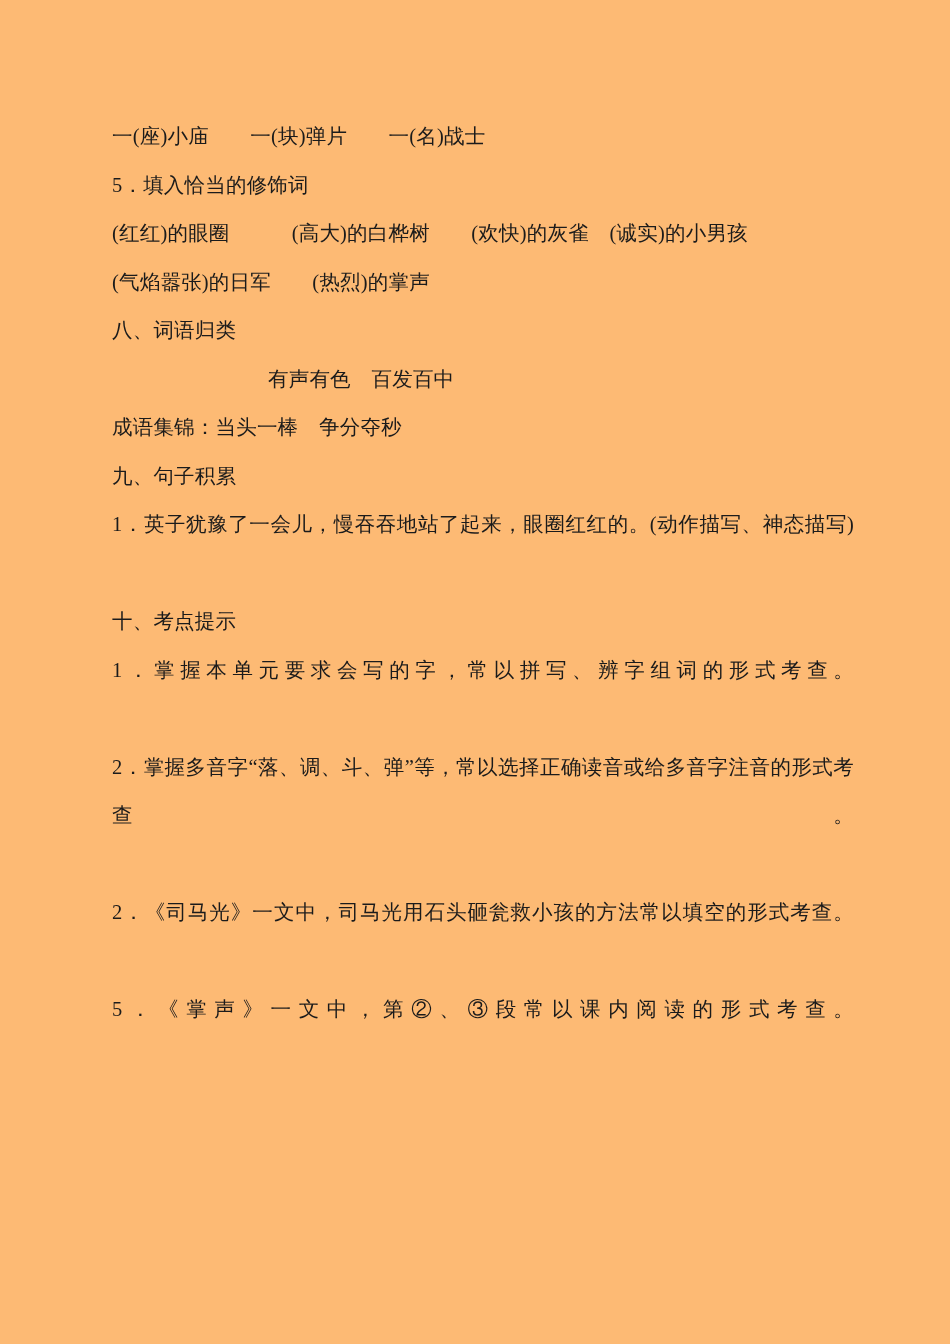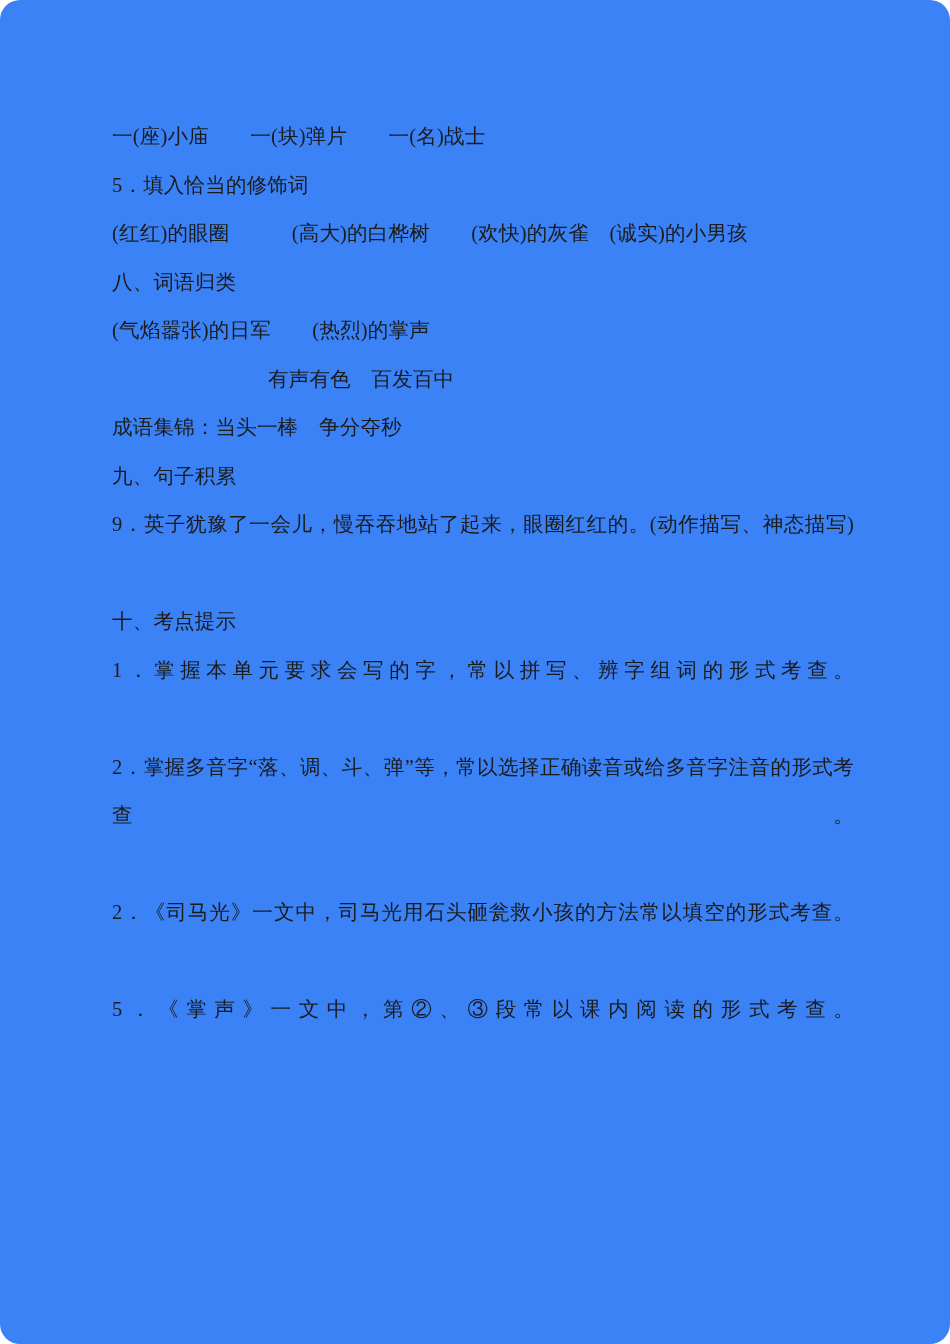--- a/index.html
+++ b/index.html
@@ -5,24 +5,23 @@
 <style>
   html, body {
     margin: 0;
     padding: 0;
     background: #ffffff;
   }
   .page {
     position: relative;
     width: 950px;
     height: 1344px;
-    background: #3b82f6;
+    background: #fdba74;
     overflow: hidden;
     box-sizing: border-box;
-    border-radius: 20px;
   }
   .doc-body {
     position: absolute;
     left: 112px;
     top: 112px;
     width: 742px;
   }
   .line {
     font-family: "Liberation Serif", "DejaVu Serif", serif;
     font-size: 20.5px;
@@ -58,32 +57,32 @@
 
 <div class="page">
   <div class="doc-body">
 
     <div class="line">一(座)小庙　　一(块)弹片　　一(名)战士</div>
 
     <div class="line">5．填入恰当的修饰词</div>
 
     <div class="line">(红红)的眼圈　　　(高大)的白桦树　　(欢快)的灰雀　(诚实)的小男孩</div>
 
+    <div class="line">(气焰嚣张)的日军　　(热烈)的掌声</div>
+
     <div class="line">八、词语归类</div>
-
-    <div class="line">(气焰嚣张)的日军　　(热烈)的掌声</div>
 
 
     <div class="line indent-aabb">有声有色　百发百中</div>
 
     <div class="line">成语集锦：当头一棒　争分夺秒</div>
 
     <div class="line">九、句子积累</div>
 
-    <div class="para">9．英子犹豫了一会儿，慢吞吞地站了起来，眼圈红红的。(动作描写、神态描写)</div>
+    <div class="para">1．英子犹豫了一会儿，慢吞吞地站了起来，眼圈红红的。(动作描写、神态描写)</div>
 
 
     <div class="line">十、考点提示</div>
 
     <div class="para">1．掌握本单元要求会写的字，常以拼写、辨字组词的形式考查。</div>
 
     <div class="para">2．掌握多音字“落、调、斗、弹”等，常以选择正确读音或给多音字注音的形式考查。</div>
 
 
     <div class="para">2．《司马光》一文中，司马光用石头砸瓮救小孩的方法常以填空的形式考查。</div>

